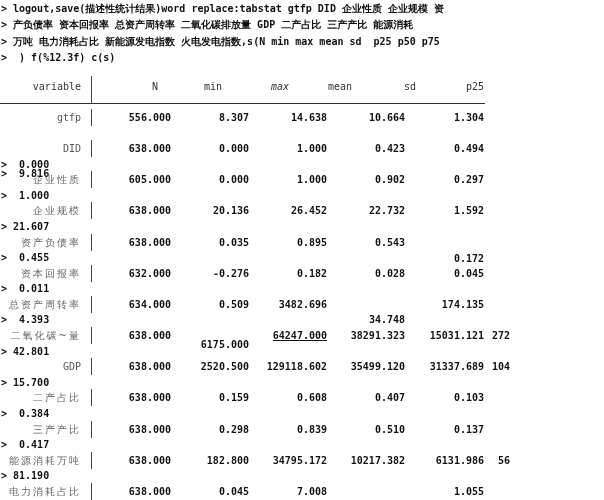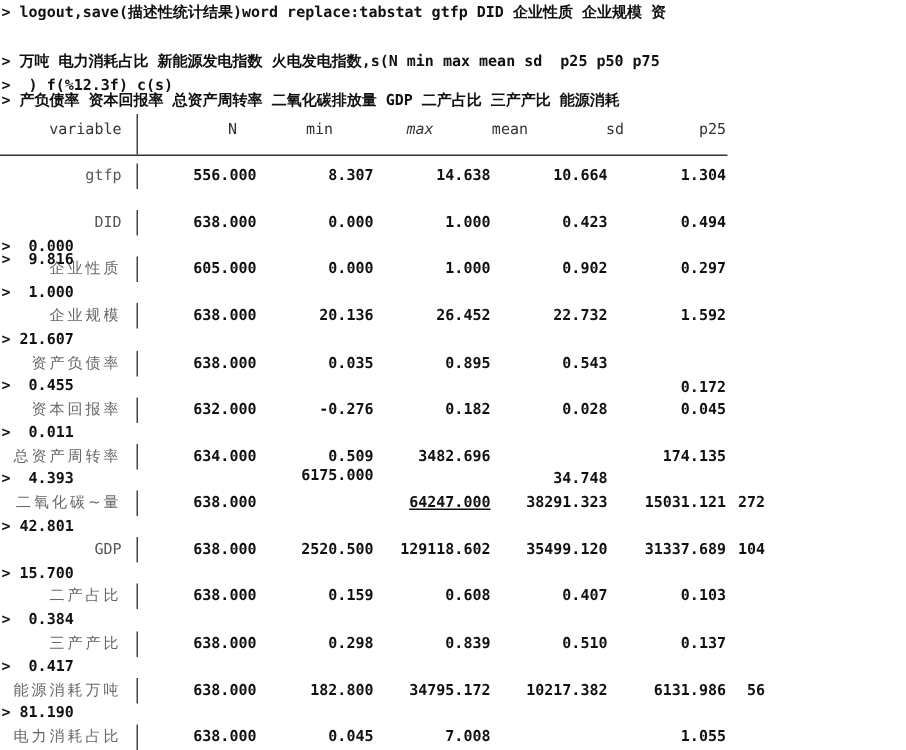--- a/index.html
+++ b/index.html
@@ -12,21 +12,21 @@
   .lbl { position:absolute; right:calc(604px - 81px); font-size:10px; white-space:pre; line-height:14px; color:#555; text-align:right; }
   .lbl.cjk { font-family:"DejaVu Sans", sans-serif; letter-spacing:2px; color:#666; font-size:10px; }
   .val { position:absolute; font-size:10px; font-weight:bold; white-space:pre; line-height:14px; text-align:right; color:#111; }
   .cont { position:absolute; left:1px; font-size:10px; font-weight:bold; white-space:pre; line-height:14px; color:#111; }
 </style>
 </head>
 <body>
 
 <div id="root">
     <div class="cmd" style="top: 2px;">&gt; logout,save(描述性统计结果)word replace:tabstat gtfp DID 企业性质 企业规模 资</div>
-    <div class="cmd" style="top: 18px; margin-top: 43px;">&gt; 产负债率 资本回报率 总资产周转率 二氧化碳排放量 GDP 二产占比 三产产比 能源消耗</div>
+    <div class="cmd" style="top: 18px;">&gt; 产负债率 资本回报率 总资产周转率 二氧化碳排放量 GDP 二产占比 三产产比 能源消耗</div>
     <div class="cmd" style="top: 35px;">&gt; 万吨 电力消耗占比 新能源发电指数 火电发电指数,s(N min max mean sd  p25 p50 p75</div>
     <div class="cmd" style="top: 51px;">&gt;  ) f(%12.3f) c(s)</div>
     <div class="hdr" style="top: 80px; right: 523px; text-align: right;">variable</div>
     <div class="hdr" style="top: 80px; right: 446px; text-align: right;">N</div>
     <div class="hdr" style="top: 80px; right: 382px; text-align: right;">min</div>
     <div class="hdr" style="top: 80px; right: 315px; text-align: left; font-style: italic;">max</div>
     <div class="hdr" style="top: 80px; right: 252px; text-align: right;">mean</div>
     <div class="hdr" style="top: 80px; right: 188px; text-align: right;">sd</div>
     <div class="hdr" style="top: 80px; right: 120px; text-align: right;">p25</div>
     <div class="vbar" style="top: 76px; height: 27px;"></div>
@@ -83,21 +83,21 @@
     <div class="vbar" style="top: 295.9px; height: 17px;"></div>
     <div class="val" style="top: 297.9px; right: 433px;">634.000</div>
     <div class="val" style="top: 297.9px; right: 355px;">0.509</div>
     <div class="val" style="top: 297.9px; right: 277px;">3482.696</div>
     <div class="val" style="top: 313px; right: 199px;">34.748</div>
     <div class="val" style="top: 297.9px; right: 120px;">174.135</div>
     <div class="cont" style="top: 313.4px;">&gt;  4.393</div>
     <div class="lbl cjk" style="top: 329.05px;">二氧化碳~量</div>
     <div class="vbar" style="top: 327.05px; height: 17px;"></div>
     <div class="val" style="top: 329.05px; right: 433px;">638.000</div>
-    <div class="val" style="top: 311px; right: 355px;">6175.000</div>
+    <div class="val" style="top: 338px; right: 355px;">6175.000</div>
     <div class="val" style="top: 329.05px; right: 277px; text-decoration: underline;">64247.000</div>
     <div class="val" style="top: 329.05px; right: 199px;">38291.323</div>
     <div class="val" style="top: 329.05px; right: 120px;">15031.121</div>
     <div class="val" style="top: 329.05px; right: 94px;">272</div>
     <div class="cont" style="top: 344.55px;">&gt; 42.801</div>
     <div class="lbl" style="top: 360.2px;">GDP</div>
     <div class="vbar" style="top: 358.2px; height: 17px;"></div>
     <div class="val" style="top: 360.2px; right: 433px;">638.000</div>
     <div class="val" style="top: 360.2px; right: 355px;">2520.500</div>
     <div class="val" style="top: 360.2px; right: 277px;">129118.602</div>

